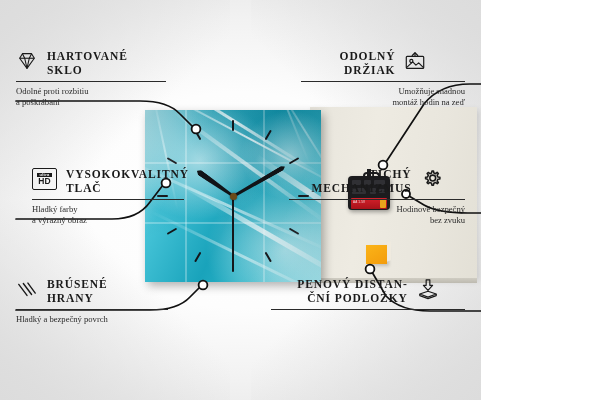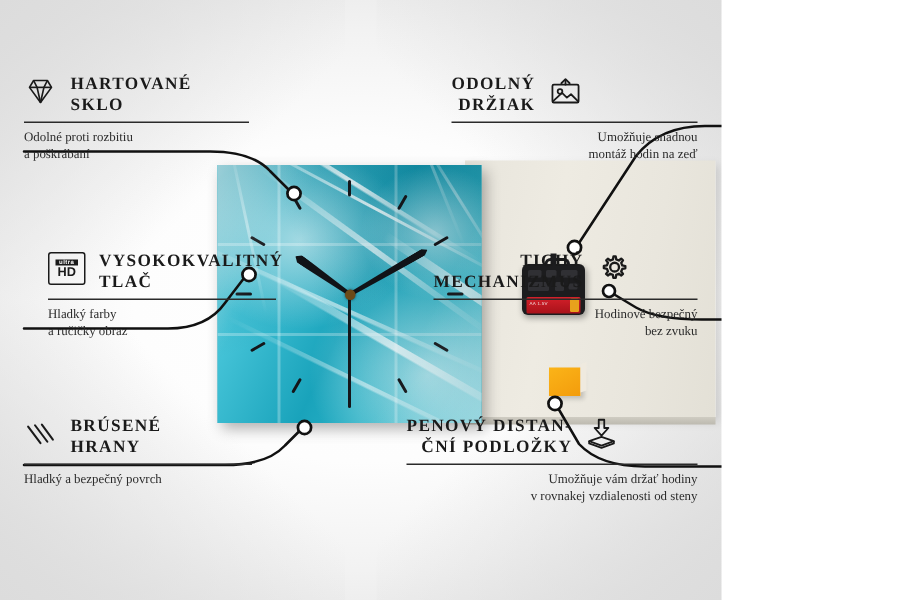--- a/index.html
+++ b/index.html
@@ -69,21 +69,21 @@
   #pad{position:absolute;left:366px;top:245px;width:21px;height:19px;
     background:linear-gradient(150deg,#fbb418,#f39c0c);box-shadow:2px 2px 3px rgba(0,0,0,.18);}
   #pad:after{content:"";position:absolute;right:-4px;top:-3px;width:4px;height:19px;background:#efeadf;transform:skewY(-20deg);}
 
   
   #wires{position:absolute;left:0;top:0;width:600px;height:400px;pointer-events:none;}
 
   
   .feat{position:absolute;}
   .feat .head{display:flex;align-items:flex-start;gap:9px;}
-  .feat.right .head{justify-content:flex-start;}
+  .feat.right .head{justify-content:center;}
   .ttl{font-family:"Liberation Serif",serif;font-weight:bold;font-size:11.5px;line-height:13.5px;
        letter-spacing:.9px;color:#1a1a1a;text-transform:uppercase;}
   .feat.right .ttl{text-align:right;}
   .rule{height:1px;background:#2a2a2a;margin:4px 0 4px 0;}
   .desc{font-family:"Liberation Serif",serif;font-size:8.6px;line-height:11px;color:#2b2b2b;}
   .feat.right .desc{text-align:right;font-family:Liberation Serif, serif;}
   .ico{width:22px;height:22px;flex:0 0 22px;color:#1a1a1a;}
   .ico svg{display:block;width:22px;height:22px;}
   .hdbox{width:23px;height:20px;border:1.4px solid #1a1a1a;border-radius:2px;
     display:flex;flex-direction:column;align-items:center;justify-content:center;flex:0 0 23px;}
@@ -221,21 +221,21 @@
         <span class="h">HD</span>
       </span>
       <span class="ttl">
         <span>VYSOKOKVALITNÝ</span><br>
         <span>TLAČ</span>
       </span>
     </div>
     <div class="rule"></div>
     <div class="desc">
       <span>Hladký farby</span><br>
-      <span>a ručičky obraz</span>
+      <span>a výrazný obraz</span>
     </div>
   </div>
 
   <div class="feat left" id="f2" style="left:16px;top:278px;width:152px;">
     <div class="head">
       <span class="ico">
         <svg viewBox="0 0 24 24" fill="none" stroke="currentColor" stroke-width="1.5" stroke-linecap="round">
           <path d="M3 7 L12 19"></path>
             <path d="M8 6 L17 18"></path>
             <path d="M13 5.5 L21 16.5"></path>
@@ -303,19 +303,15 @@
       </span>
       <span class="ico">
         <svg viewBox="0 0 24 24" fill="none" stroke="currentColor" stroke-width="1.3" stroke-linejoin="round">
           <path d="M10 2 L14 2 L14 8 L17 8 L12 13.5 L7 8 L10 8 Z"></path>
           <path d="M12 14.5 L21 17.5 L12 20.8 L3 17.5 Z"></path>
           <path d="M3 17.5 L3 19.2 L12 22.5 L21 19.2 L21 17.5"></path>
         </svg>
       </span>
     </div>
     <div class="rule"></div>
-    <div class="desc">
-      <span>Umožňuje vám držať hodiny</span><br>
-      <span>v rovnakej vzdialenosti od steny</span>
-    </div>
   </div>
 
 </div>
 
 </body></html>

